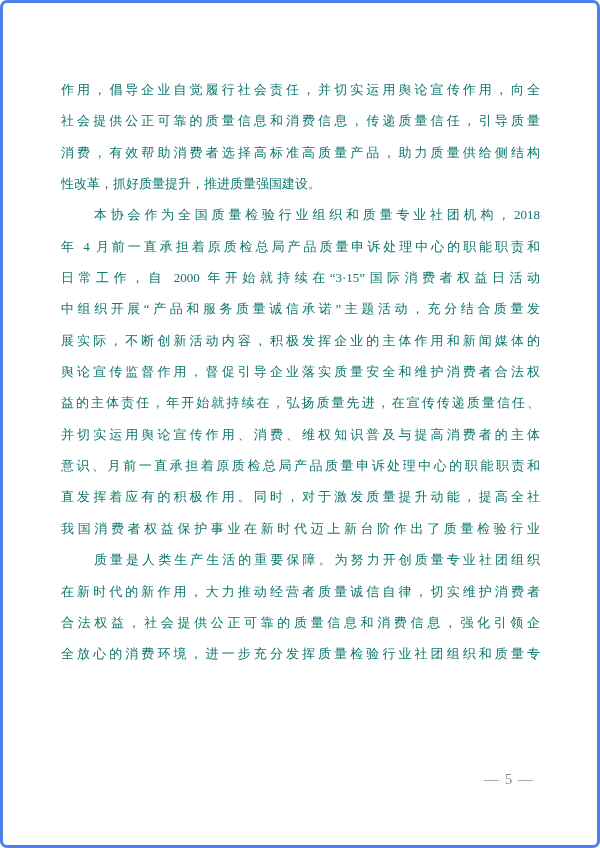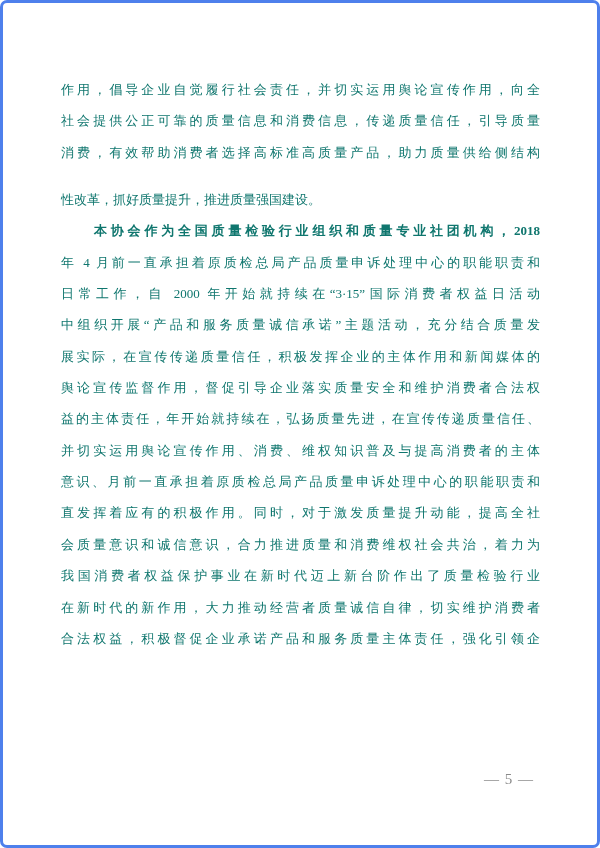--- a/index.html
+++ b/index.html
@@ -25,22 +25,22 @@
     line-height: 31.35px;
   }
   .para { margin: 0; }
   .line {
     height: 31.35px;
     text-align: justify;
     text-align-last: justify;
     white-space: nowrap;
     white-space: normal;
   }
-  .line.first { text-indent: 33px; font-weight: bold; }
-  .line.end { text-align-last: left; margin-top: 16px; }
+  .line.first { text-indent: 33px; }
+  .line.end { text-align-last: left; }
   .pagenum {
     position: absolute;
     top: 768px; right: 66px;
     color: #8a8a8a;
     font-size: 15px;
     letter-spacing: 1px;
     line-height: 22px;
   }
 </style>
 </head>
@@ -55,30 +55,31 @@
     <div class="line">社会提供公正可靠的质量信息和消费信息，传递质量信任，引导质量</div>
     <div class="line">消费，有效帮助消费者选择高标准高质量产品，助力质量供给侧结构</div>
     <div class="line end">性改革，抓好质量提升，推进质量强国建设。</div>
   </div>
 
   <div class="para">
     <div class="line first">本协会作为全国质量检验行业组织和质量专业社团机构，2018</div>
     <div class="line">年 4 月前一直承担着原质检总局产品质量申诉处理中心的职能职责和</div>
     <div class="line">日常工作，自 2000 年开始就持续在“3·15”国际消费者权益日活动</div>
     <div class="line">中组织开展“产品和服务质量诚信承诺”主题活动，充分结合质量发</div>
-    <div class="line">展实际，在宣传传递质量信任，积极发挥企业的主体作用和新闻媒体的</div>
+    <div class="line">展实际，不断创新活动内容，积极发挥企业的主体作用和新闻媒体的</div>
     <div class="line">舆论宣传监督作用，督促引导企业落实质量安全和维护消费者合法权</div>
     <div class="line">益的主体责任，年开始就持续在，弘扬质量先进，在宣传传递质量信任、</div>
     <div class="line">并切实运用舆论宣传作用、消费、维权知识普及与提高消费者的主体</div>
     <div class="line">意识、月前一直承担着原质检总局产品质量申诉处理中心的职能职责和</div>
     <div class="line">直发挥着应有的积极作用。同时，对于激发质量提升动能，提高全社</div>
-    <div class="line">会质量意识和诚信意识，合力推进质量和消费维权社会共治，着力为</div>
     <div class="line">我国消费者权益保护事业在新时代迈上新台阶作出了质量检验行业</div>
   </div>
 
   <div class="para">
+    <div class="line first">质量是人类生产生活的重要保障。为努力开创质量专业社团组织</div>
     <div class="line">在新时代的新作用，大力推动经营者质量诚信自律，切实维护消费者</div>
-    <div class="line">合法权益，积极督促企业承诺产品和服务质量主体责任，强化引领企</div>
+    <div class="line">合法权益，社会提供公正可靠的质量信息和消费信息，强化引领企</div>
+    <div class="line">全放心的消费环境，进一步充分发挥质量检验行业社团组织和质量专</div>
   </div>
 
 </div>
 
 <div class="pagenum">— 5 —</div>
 
 </body></html>

